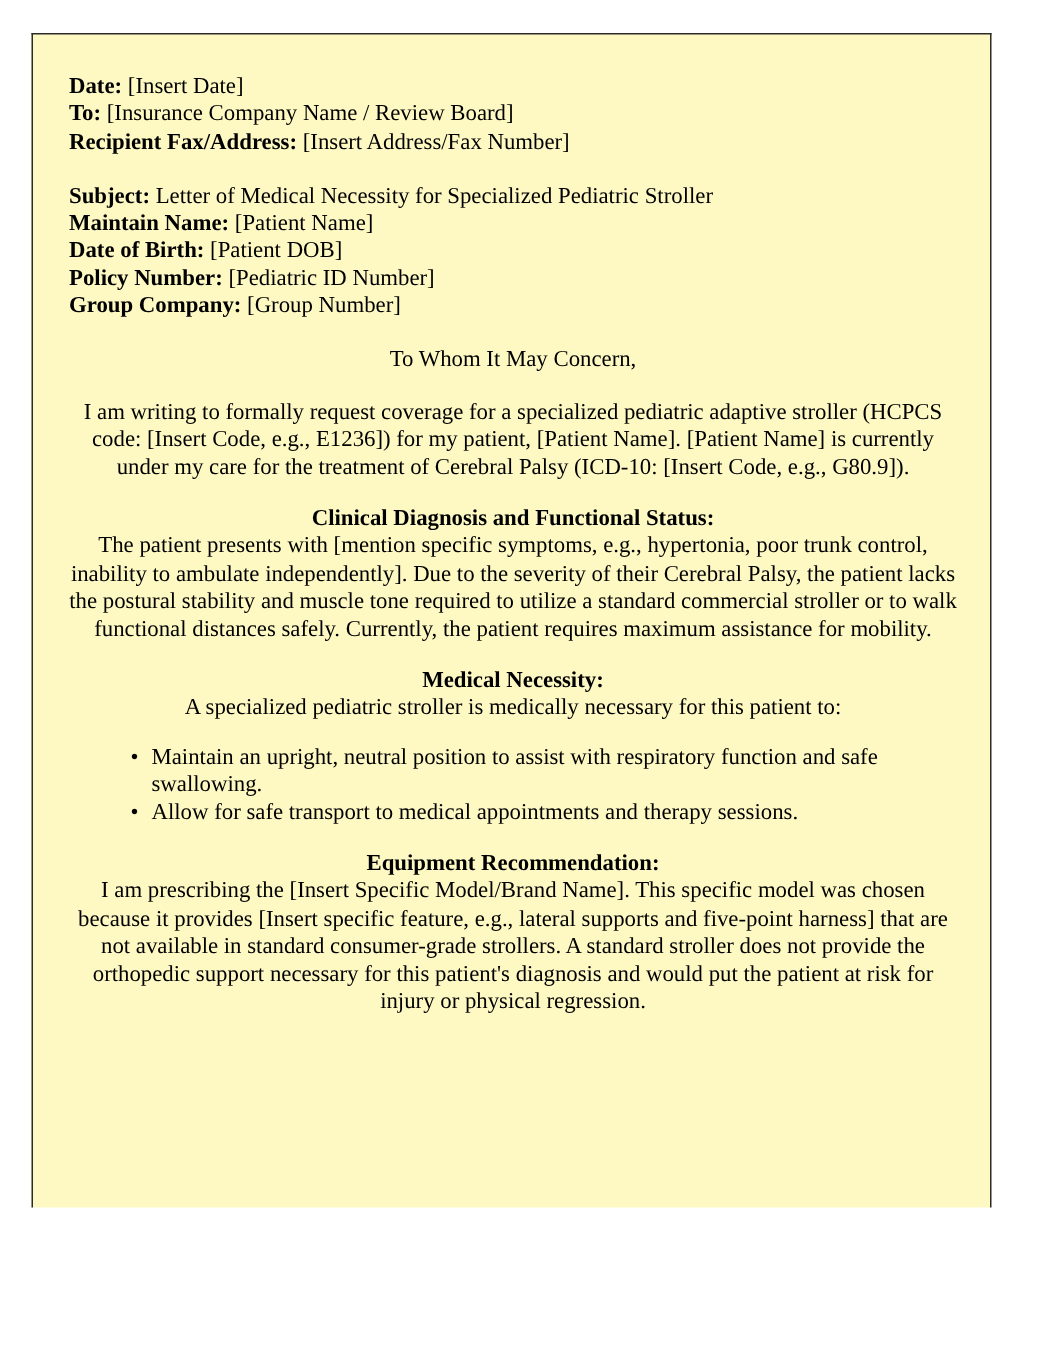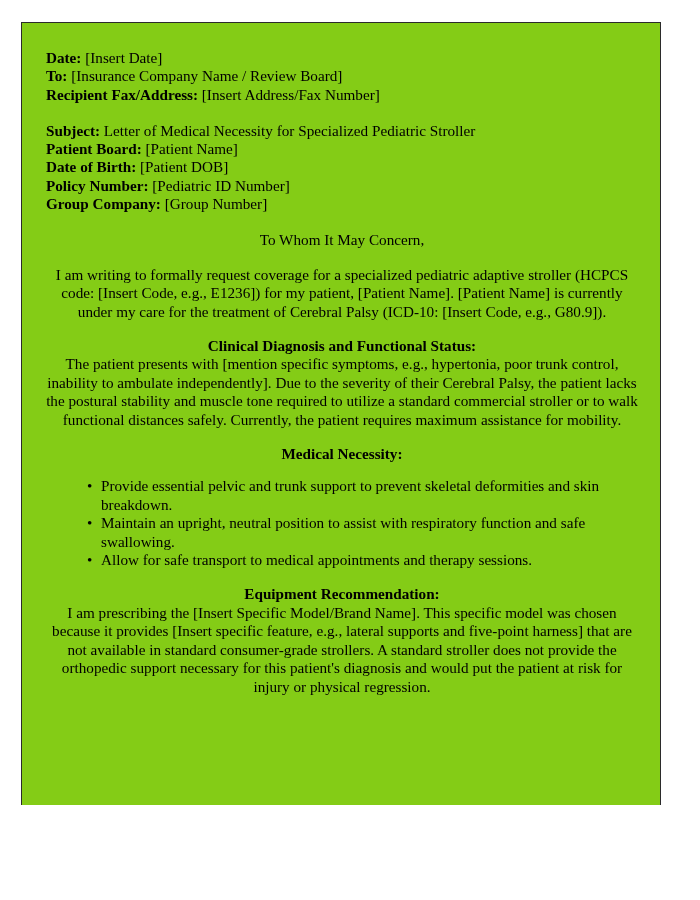--- a/index.html
+++ b/index.html
@@ -18,21 +18,21 @@
     position: absolute;
     left: 21px;
     top: 22px;
     width: 640px;
     height: 783px;
     border-left: 1.5px solid #2b2b2b;
     border-right: 1.5px solid #2b2b2b;
     border-top: 1.5px solid #2b2b2b;
     border-bottom: none;
     box-sizing: border-box;
-    background: #84cc16;
+    background: #fef9c3;
   }
   .doc-body {
     position: absolute;
     left: 24px;
     top: 26px;
     width: 592px;
   }
   .line {
     font-size: 15.2px;
     line-height: 18.3px;
@@ -101,21 +101,21 @@
     </div>
 
     <div class="gap-lg"></div>
 
     <div>
       <div class="line">
         <b>Subject:</b>
         <span>Letter of Medical Necessity for Specialized Pediatric Stroller</span>
       </div>
       <div class="line">
-        <b>Patient Board:</b>
+        <b>Maintain Name:</b>
         <span>[Patient Name]</span>
       </div>
       <div class="line">
         <b>Date of Birth:</b>
         <span>[Patient DOB]</span>
       </div>
       <div class="line">
         <b>Policy Number:</b>
         <span>[Pediatric ID Number]</span>
       </div>
@@ -134,25 +134,25 @@
     <p class="para">I am writing to formally request coverage for a specialized pediatric adaptive stroller (HCPCS code: [Insert Code, e.g., E1236]) for my patient, [Patient Name]. [Patient Name] is currently under my care for the treatment of Cerebral Palsy (ICD-10: [Insert Code, e.g., G80.9]).</p>
 
     <div class="gap-md"></div>
 
     <p class="section-head">Clinical Diagnosis and Functional Status:</p>
     <p class="para">The patient presents with [mention specific symptoms, e.g., hypertonia, poor trunk control, inability to ambulate independently]. Due to the severity of their Cerebral Palsy, the patient lacks the postural stability and muscle tone required to utilize a standard commercial stroller or to walk functional distances safely. Currently, the patient requires maximum assistance for mobility.</p>
 
     <div class="gap-md"></div>
 
     <p class="section-head">Medical Necessity:</p>
+    <p class="para">A specialized pediatric stroller is medically necessary for this patient to:</p>
 
     <div class="gap-sm"></div>
 
     <ul class="bullets">
-      <li>Provide essential pelvic and trunk support to prevent skeletal deformities and skin breakdown.</li>
       <li>Maintain an upright, neutral position to assist with respiratory function and safe swallowing.</li>
       <li>Allow for safe transport to medical appointments and therapy sessions.</li>
     </ul>
 
     <div class="gap-md"></div>
 
     <p class="section-head">Equipment Recommendation:</p>
     <p class="para">I am prescribing the [Insert Specific Model/Brand Name]. This specific model was chosen because it provides [Insert specific feature, e.g., lateral supports and five-point harness] that are not available in standard consumer-grade strollers. A standard stroller does not provide the orthopedic support necessary for this patient's diagnosis and would put the patient at risk for injury or physical regression.</p>
 
   </div>

